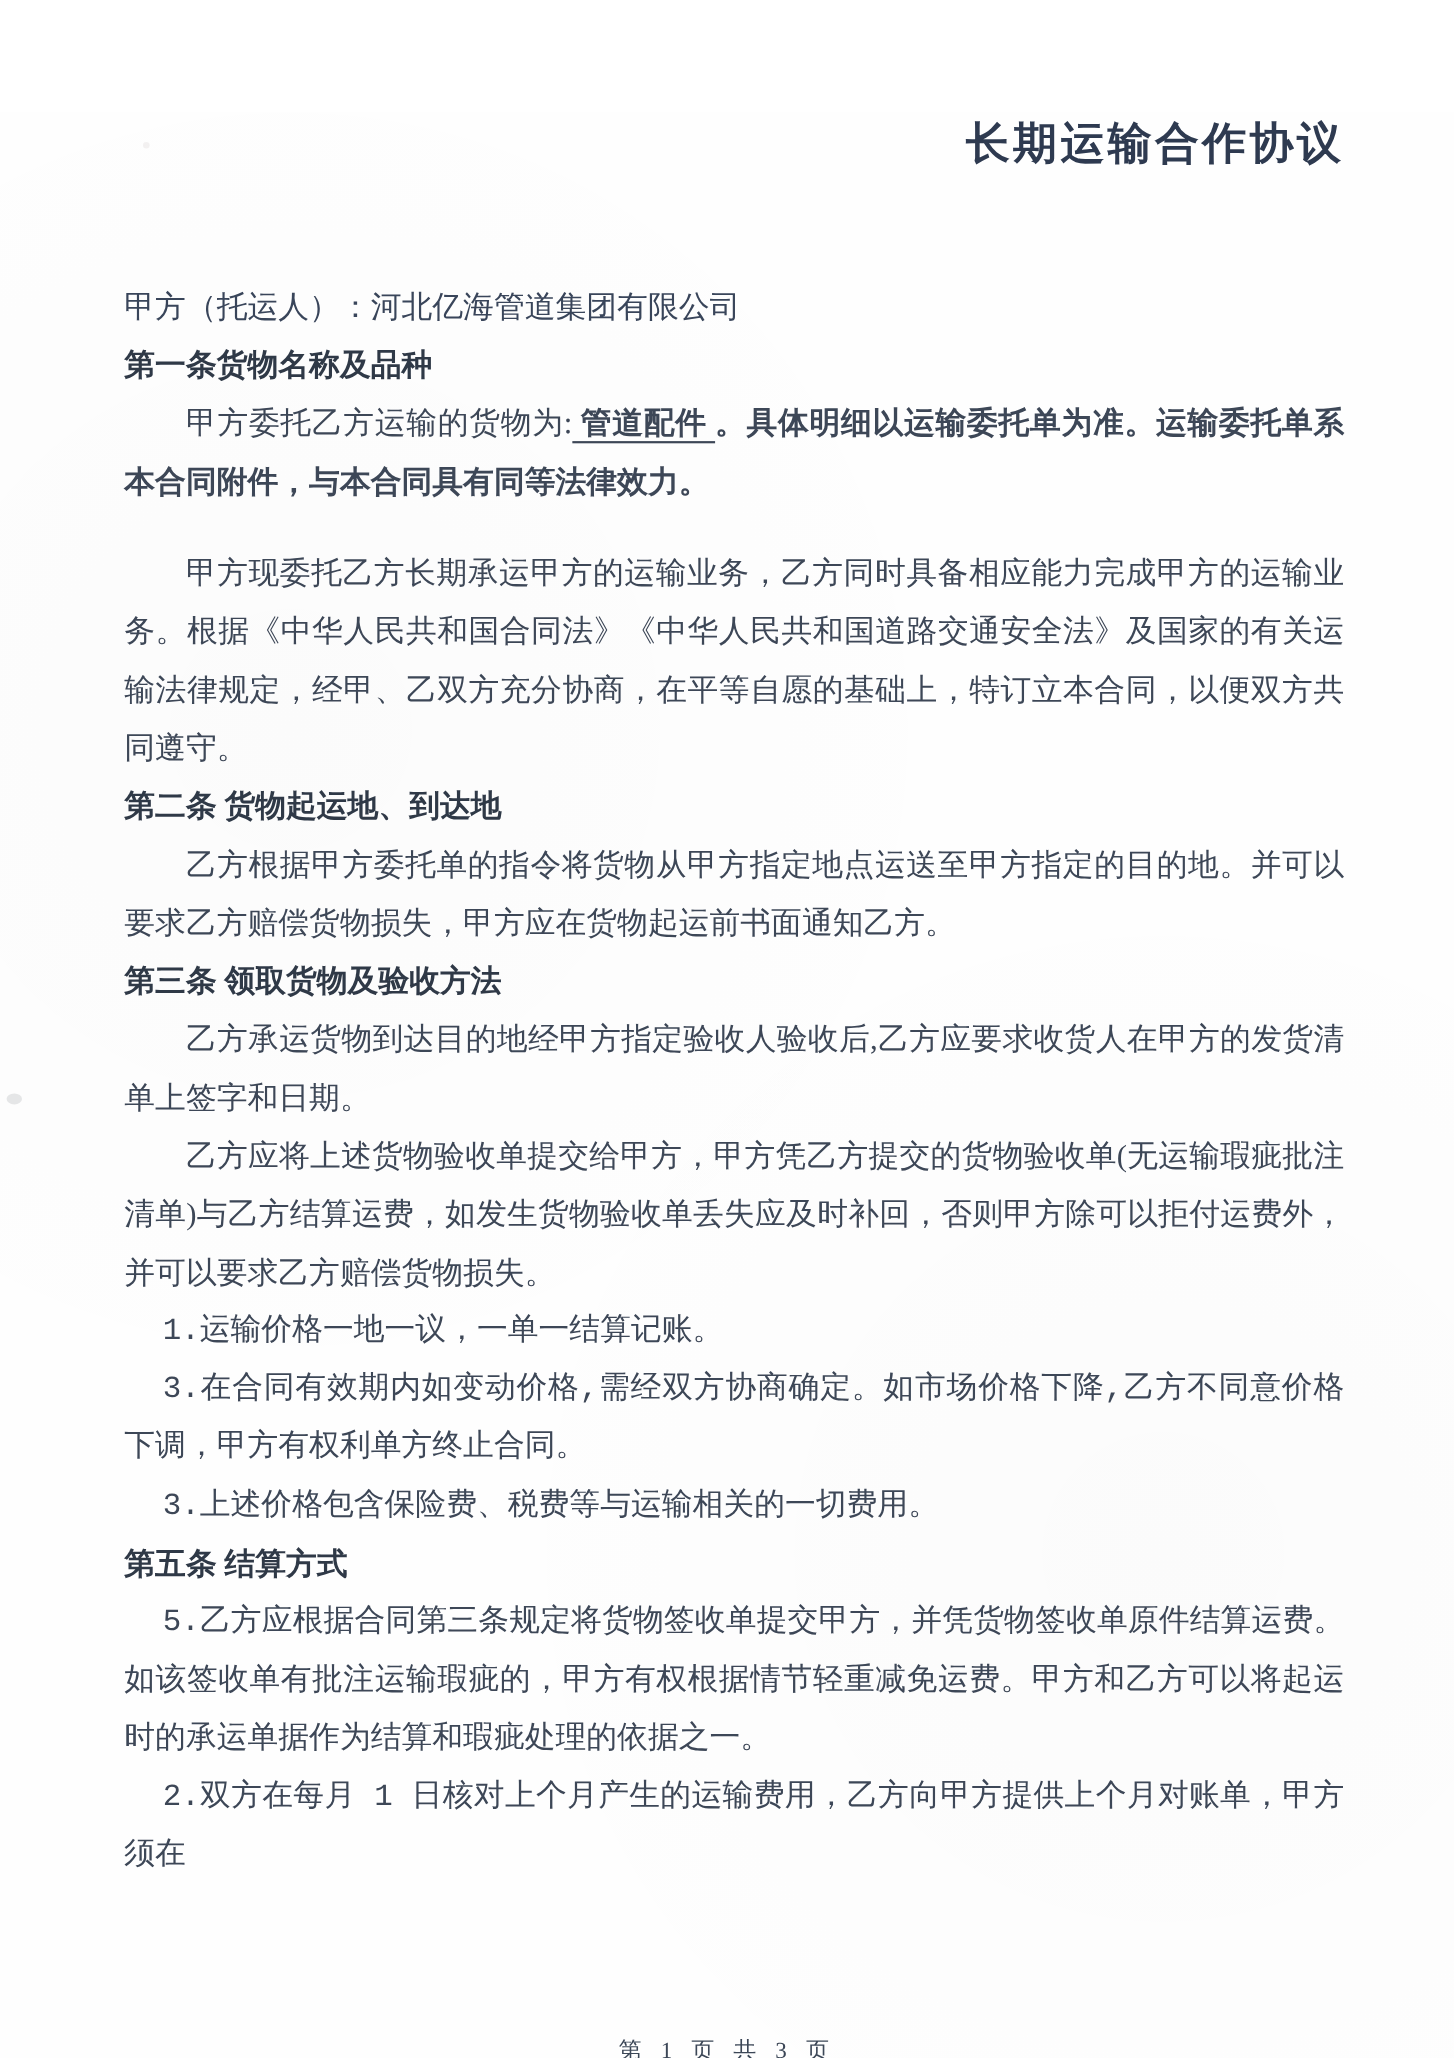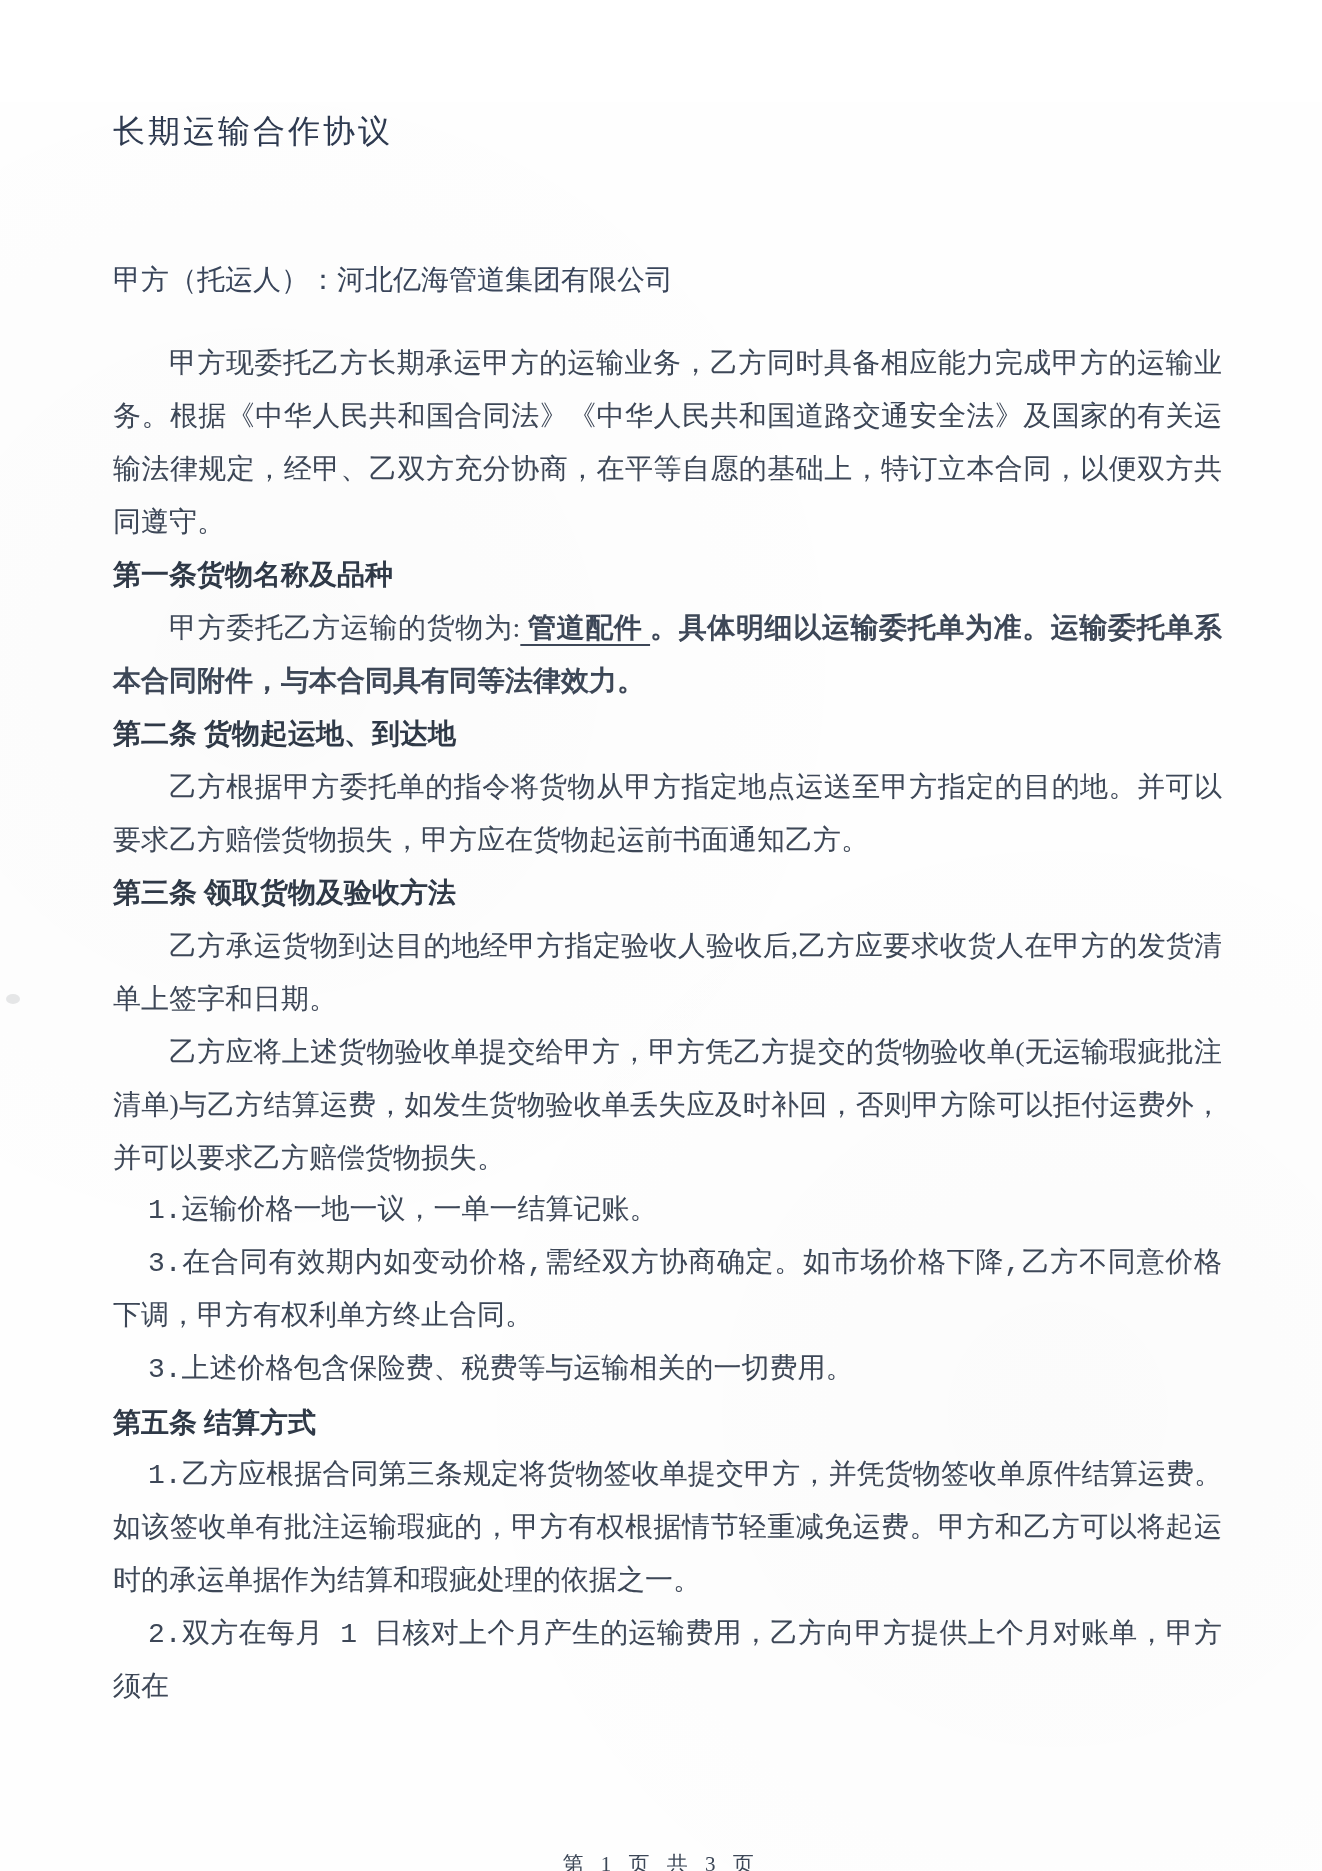--- a/index.html
+++ b/index.html
@@ -22,24 +22,24 @@
     height: 100%;
     background:
       radial-gradient(circle at 20% 30%, rgba(0,0,0,0.012), transparent 40%),
       radial-gradient(circle at 80% 70%, rgba(0,0,0,0.012), transparent 40%),
       #fefefe;
     box-sizing: border-box;
     padding: 0 100px 0 113px;
   }
   .doc-title {
     margin: 102px 0 0 0;
-    text-align: left;
-    font-size: 32px;
+    text-align: right;
+    font-size: 40px;
     line-height: 58px;
-    font-weight: 400;
+    font-weight: 700;
     letter-spacing: 3px;
     color: #2e3a50;
   }
   .parties {
     margin-top: 93px;
   }
   .party-line {
     font-size: 28px;
     line-height: 53px;
     color: #39455a;
@@ -108,27 +108,27 @@
 
   <div class="scan-speck speck-1"></div>
   <div class="scan-speck speck-2"></div>
 
   <h1 class="doc-title">长期运输合作协议</h1>
 
   <div class="parties body-text">
     <div class="party-line">甲方（托运人）：河北亿海管道集团有限公司</div>
   </div>
 
-  <div class="body-text preamble">
-    <p class="para">甲方现委托乙方长期承运甲方的运输业务，乙方同时具备相应能力完成甲方的运输业务。根据《中华人民共和国合同法》《中华人民共和国道路交通安全法》及国家的有关运输法律规定，经甲、乙双方充分协商，在平等自愿的基础上，特订立本合同，以便双方共同遵守。</p>
-  </div>
-
   <div class="body-text">
     <h2 class="clause-heading">第一条货物名称及品种</h2>
     <p class="para"><span>甲方委托乙方运输的货物为:</span><span class="blank-underline"> 管道配件 </span><span class="seg-strong">。具体明细以运输委托单为准。运输委托单系本合同附件，与本合同具有同等法律效力。</span></p>
+  </div>
+
+  <div class="body-text preamble">
+    <p class="para">甲方现委托乙方长期承运甲方的运输业务，乙方同时具备相应能力完成甲方的运输业务。根据《中华人民共和国合同法》《中华人民共和国道路交通安全法》及国家的有关运输法律规定，经甲、乙双方充分协商，在平等自愿的基础上，特订立本合同，以便双方共同遵守。</p>
   </div>
 
   <div class="body-text">
     <h2 class="clause-heading">第二条 货物起运地、到达地</h2>
     <p class="para">乙方根据甲方委托单的指令将货物从甲方指定地点运送至甲方指定的目的地。并可以要求乙方赔偿货物损失，甲方应在货物起运前书面通知乙方。</p>
   </div>
 
   <div class="body-text">
     <h2 class="clause-heading">第三条 领取货物及验收方法</h2>
     <p class="para">乙方承运货物到达目的地经甲方指定验收人验收后,乙方应要求收货人在甲方的发货清单上签字和日期。</p>
@@ -136,21 +136,21 @@
   </div>
 
   <div class="body-text">
     <p class="item">1.运输价格一地一议，一单一结算记账。</p>
     <p class="item">3.在合同有效期内如变动价格,需经双方协商确定。如市场价格下降,乙方不同意价格下调，甲方有权利单方终止合同。</p>
     <p class="item">3.上述价格包含保险费、税费等与运输相关的一切费用。</p>
   </div>
 
   <div class="body-text">
     <h2 class="clause-heading">第五条 结算方式</h2>
-    <p class="item">1.乙方应根据合同第三条规定将货物签收单提交甲方，并凭货物签收单原件结算运费。如该签收单有批注运输瑕疵的，甲方有权根据情节轻重减免运费。甲方和乙方可以将起运时的承运单据作为结算和瑕疵处理的依据之一。</p>
+    <p class="item">5.乙方应根据合同第三条规定将货物签收单提交甲方，并凭货物签收单原件结算运费。如该签收单有批注运输瑕疵的，甲方有权根据情节轻重减免运费。甲方和乙方可以将起运时的承运单据作为结算和瑕疵处理的依据之一。</p>
     <p class="item">2.双方在每月 1 日核对上个月产生的运输费用，乙方向甲方提供上个月对账单，甲方须在</p>
   </div>
 
   <div class="footer">
     <span class="page-number">第 1 页 共 3 页</span>
   </div>
 
 </div>
 
 </body></html>

